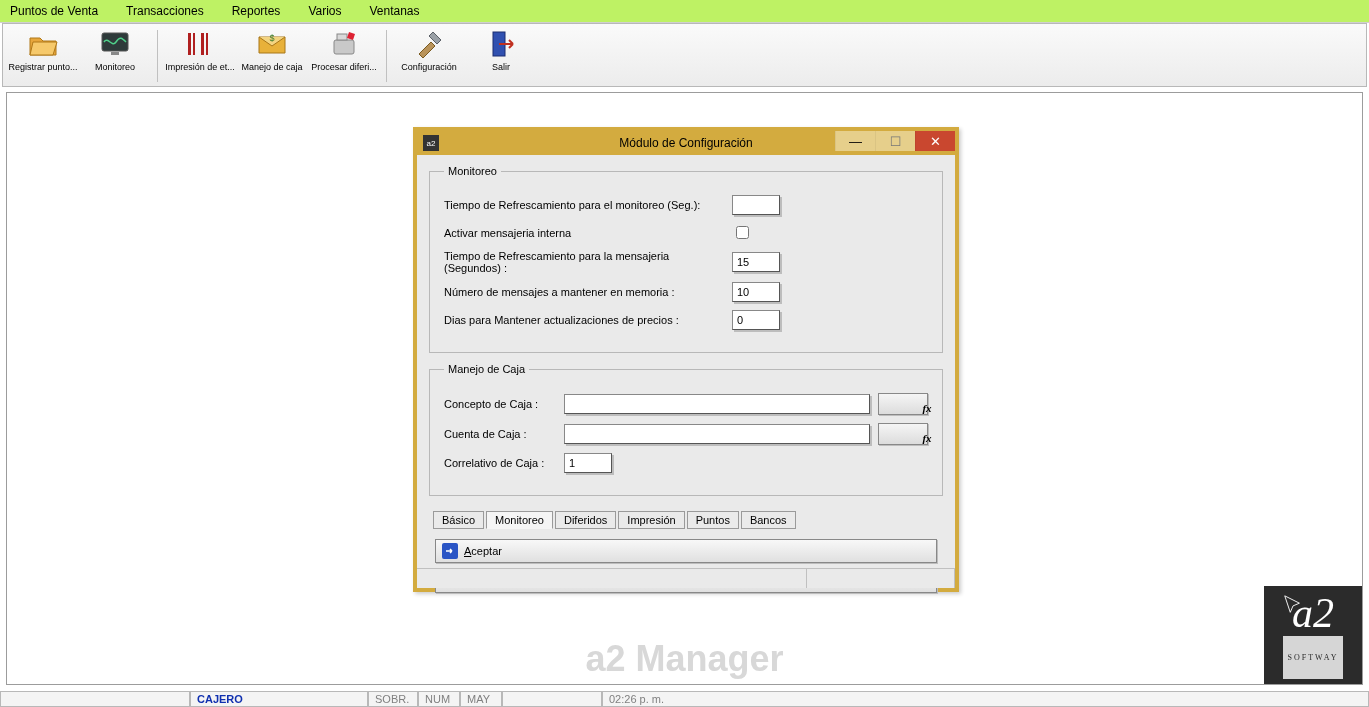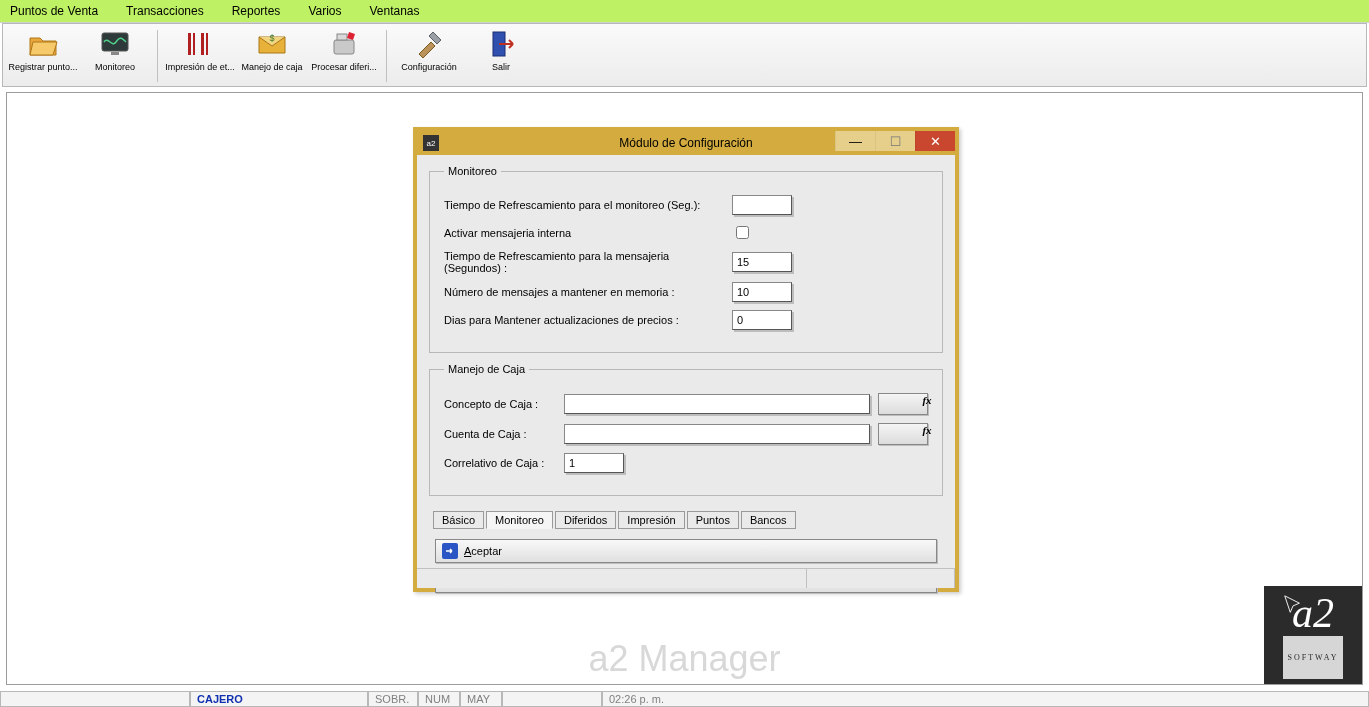--- a/index.html
+++ b/index.html
@@ -67,21 +67,21 @@
     border: 1px solid #9c9c9c;
     background: #fff;
     overflow: hidden;
   }
   .watermark {
     position: absolute;
     bottom: 4px;
     left: 50%;
     transform: translateX(-50%);
     font-size: 36px;
-    font-weight: normal;
+    font-weight: bold;
     color: #d8d8d8;
     font-family: Arial, sans-serif;
     text-shadow: 0 1px 0 #fff;
     pointer-events: none;
     margin-top: 36px;
   }
   .logo-corner {
     position: absolute;
     right: 0px;
     bottom: 0px;
@@ -161,32 +161,32 @@
 
   input.field, input.small {
     border: 1px solid #888;
     border-right-color:#555; border-bottom-color:#555;
     padding: 2px 4px;
     font-size: 11px;
     height: 20px;
     background:#fff;
     box-shadow: 2px 2px 0 #bdbdbd;
   }
-  input.small { width: 60px; }
+  input.small { width: 48px; }
   input.field { flex: 1; }
 
   .sel { background:#2a55c5; color:#fff; }
 
   input[type=checkbox]{ width:13px; height:13px; }
 
   .lookup-btn {
     width: 22px; height:22px;
     border: 1px solid #888;
     background: linear-gradient(#f5f5f5,#dcdcdc);
-    display:flex;align-items:flex-start;justify-content:center;
+    display:flex;align-items:flex-end;justify-content:center;
     font-style: italic;
     font-family: "Times New Roman", serif;
     font-weight: bold;
     box-shadow: 1px 1px 0 #bdbdbd;
     padding-left: 48px;
   }
 
   
   .tabstrip {
     display:flex;

